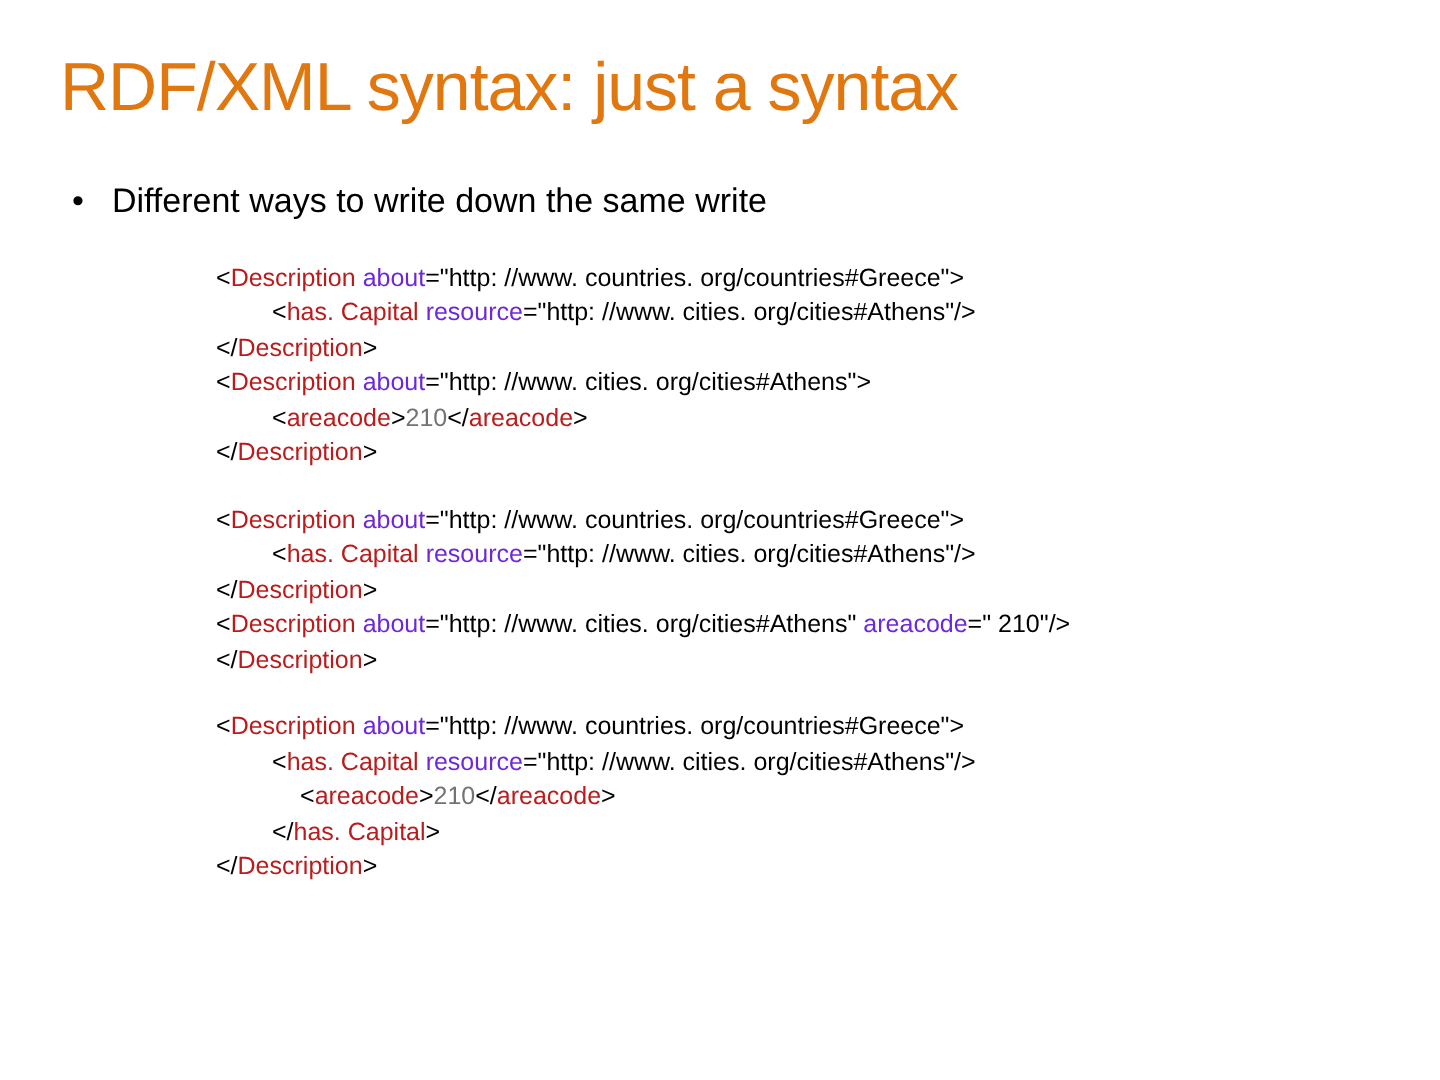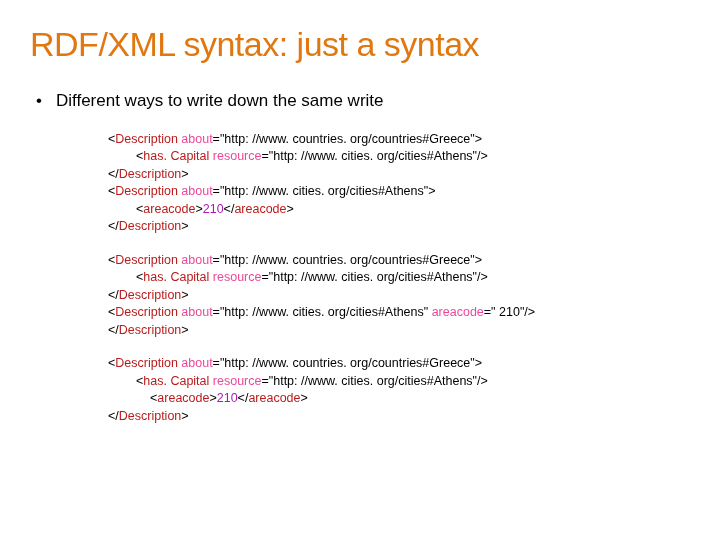--- a/index.html
+++ b/index.html
@@ -38,23 +38,23 @@
   .code-block {
     font-family: Arial, Helvetica, sans-serif;
     font-size: 12.5px;
     line-height: 1.4;
     margin-left: 78px;
     margin-bottom: 16px;
     white-space: nowrap;
   }
   .lt { color: #000; }
   .tag { color: #b91c1c; }      
-  .attr { color: #ec4899; text-align: center; }     
+  .attr { color: #6d28d9; text-align: center; }     
   .val { color: #000; }
-  .txt { color: #a21caf; }
+  .txt { color: #737373; }
   .indent { display:inline-block; width: 28px; }
   .indent2 { display:inline-block; width: 42px; }
 </style>
 </head>
 <body>
 
 <div class="slide">
   <div class="title">RDF/XML syntax: just a syntax</div>
 
   <div class="bullet-row">
@@ -105,17 +105,20 @@
     <div>
       <span class="lt">&lt;</span><span class="tag">Description</span> <span class="attr">about</span><span>=</span><span class="val">"http: //www. countries. org/countries#Greece"</span><span class="lt">&gt;</span>
     </div>
     <div>
       <span class="indent"></span><span class="lt">&lt;</span><span class="tag">has. Capital</span> <span class="attr">resource</span><span>=</span><span class="val">"http: //www. cities. org/cities#Athens"</span><span class="lt">/&gt;</span>
     </div>
     <div>
       <span class="indent2"></span><span class="lt">&lt;</span><span class="tag">areacode</span><span class="lt">&gt;</span><span class="txt">210</span><span class="lt">&lt;/</span><span class="tag">areacode</span><span class="lt">&gt;</span>
     </div>
     <div>
+      <span class="indent"></span><span class="lt">&lt;/</span><span class="tag">has. Capital</span><span class="lt">&gt;</span>
+    </div>
+    <div>
       <span class="lt">&lt;/</span><span class="tag">Description</span><span class="lt">&gt;</span>
     </div>
   </div>
 
 </div>
 
 </body></html>

